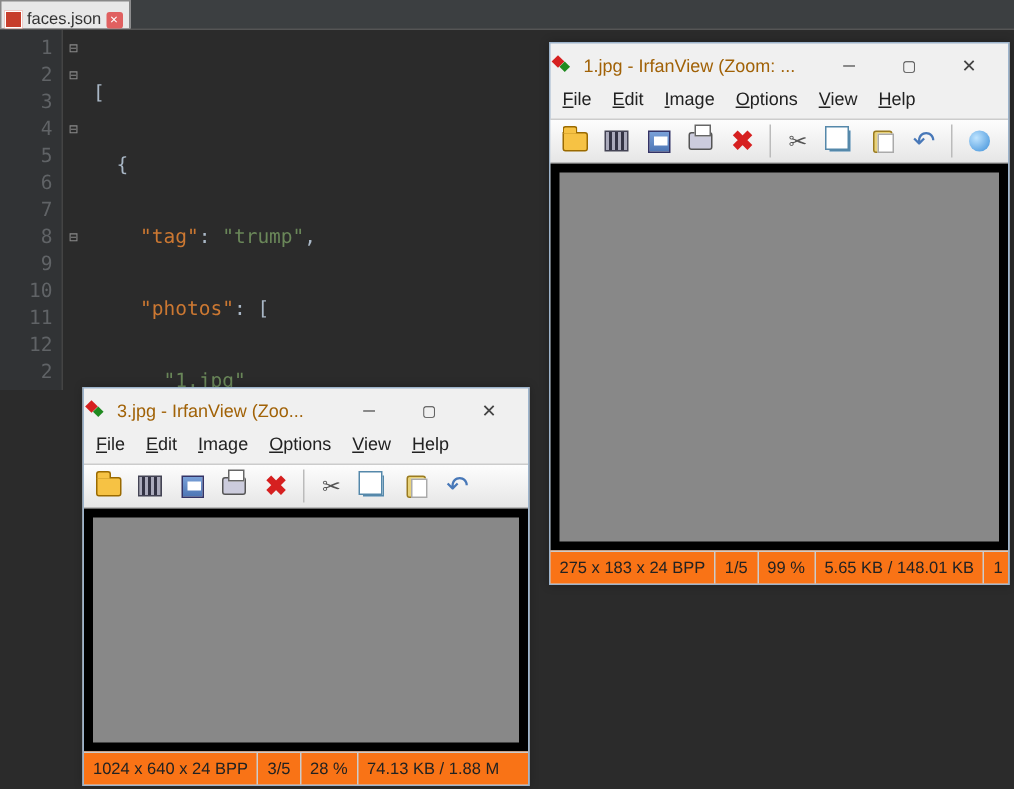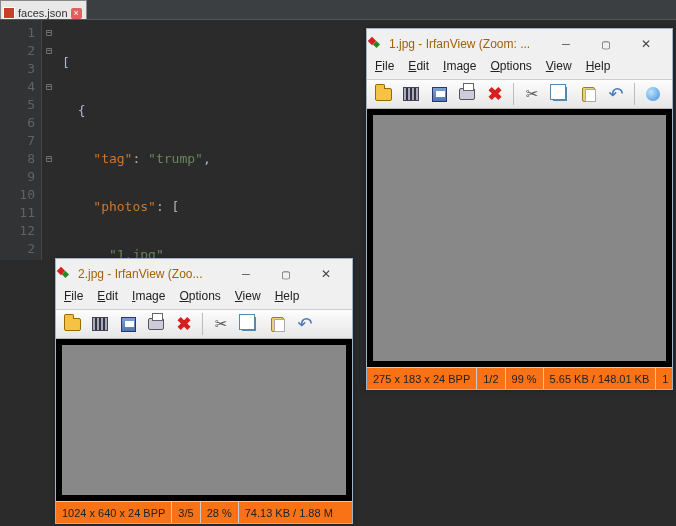--- a/index.html
+++ b/index.html
@@ -319,31 +319,31 @@
     <div class="tb-sep"></div>
     <div class="tb-btn">
         <div class="ico-misc"></div>
       </div>
   </div>
   <div class="iv-canvas">
     <div class="photo photo-trump"></div>
   </div>
   <div class="iv-status">
     <span>275 x 183 x 24 BPP</span>
-    <span>1/2</span>
+    <span>1/5</span>
     <span>99 %</span>
     <span>5.65 KB / 148.01 KB</span>
     <span>1</span>
   </div>
 </div>
 
 <div class="iv-window iv-b">
   <div class="iv-title">
     <span class="app-icon"></span>
-    <span class="ttext">2.jpg - IrfanView (Zoo...</span>
+    <span class="ttext">3.jpg - IrfanView (Zoo...</span>
     <div class="iv-controls">
       <span class="min"></span>
       <span class="max"></span>
       <span class="close"></span>
     </div>
   </div>
   <div class="iv-menu">
     <span>File</span>
     <span>Edit</span>
     <span>Image</span>

